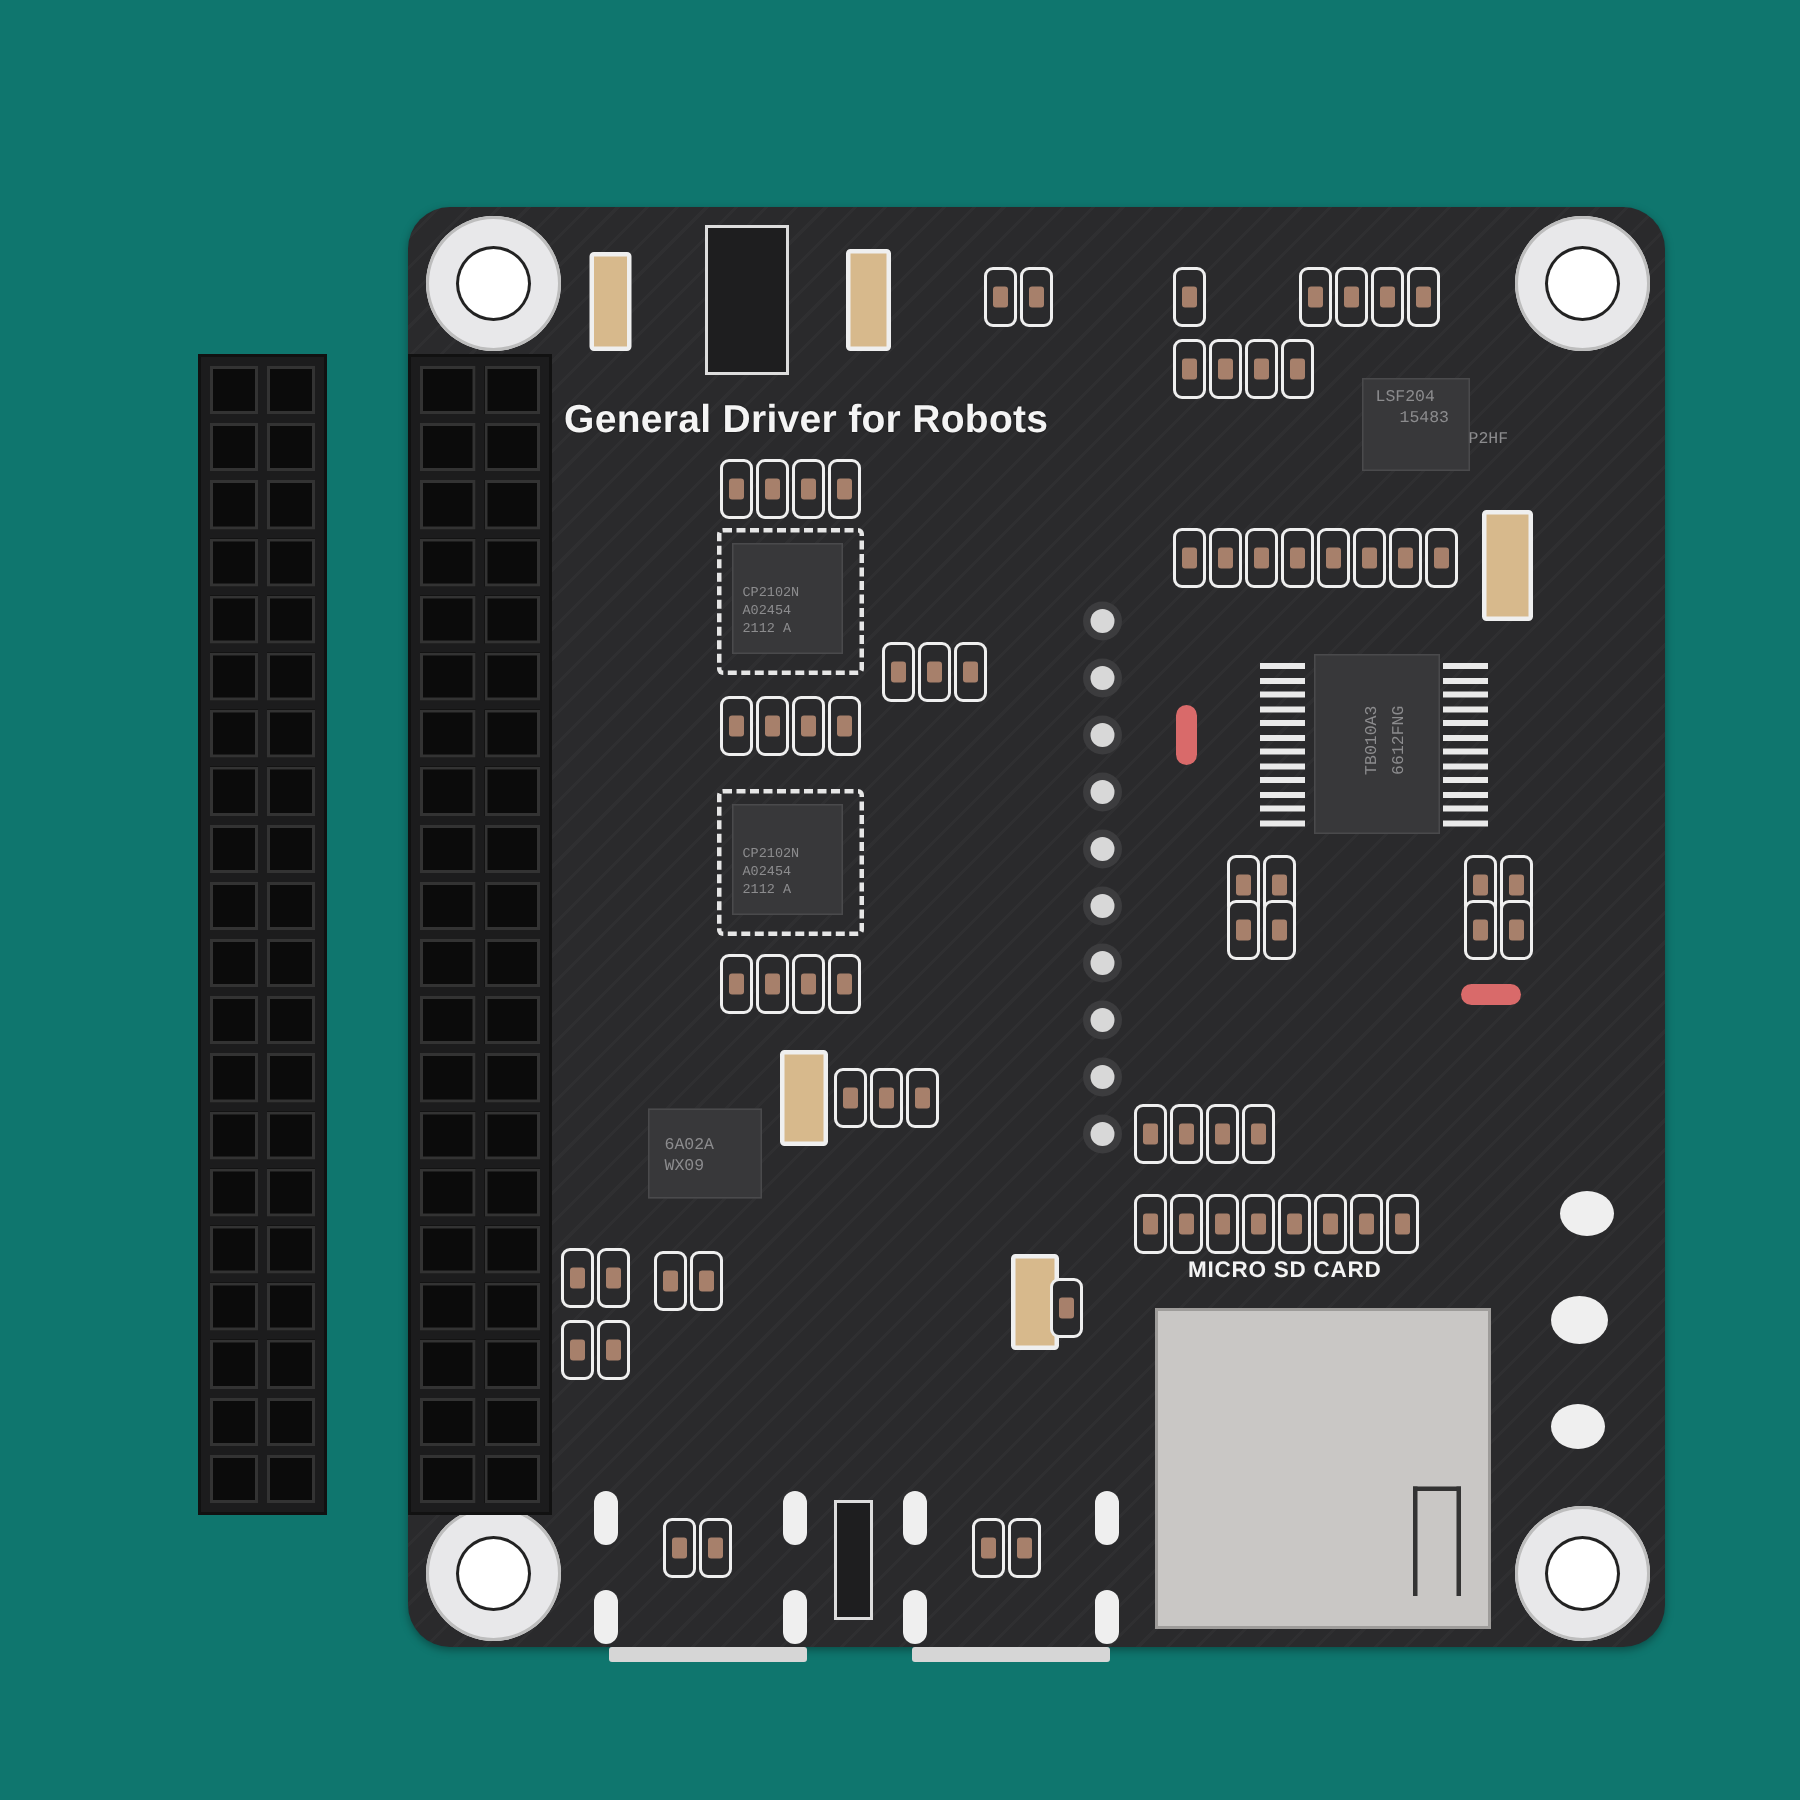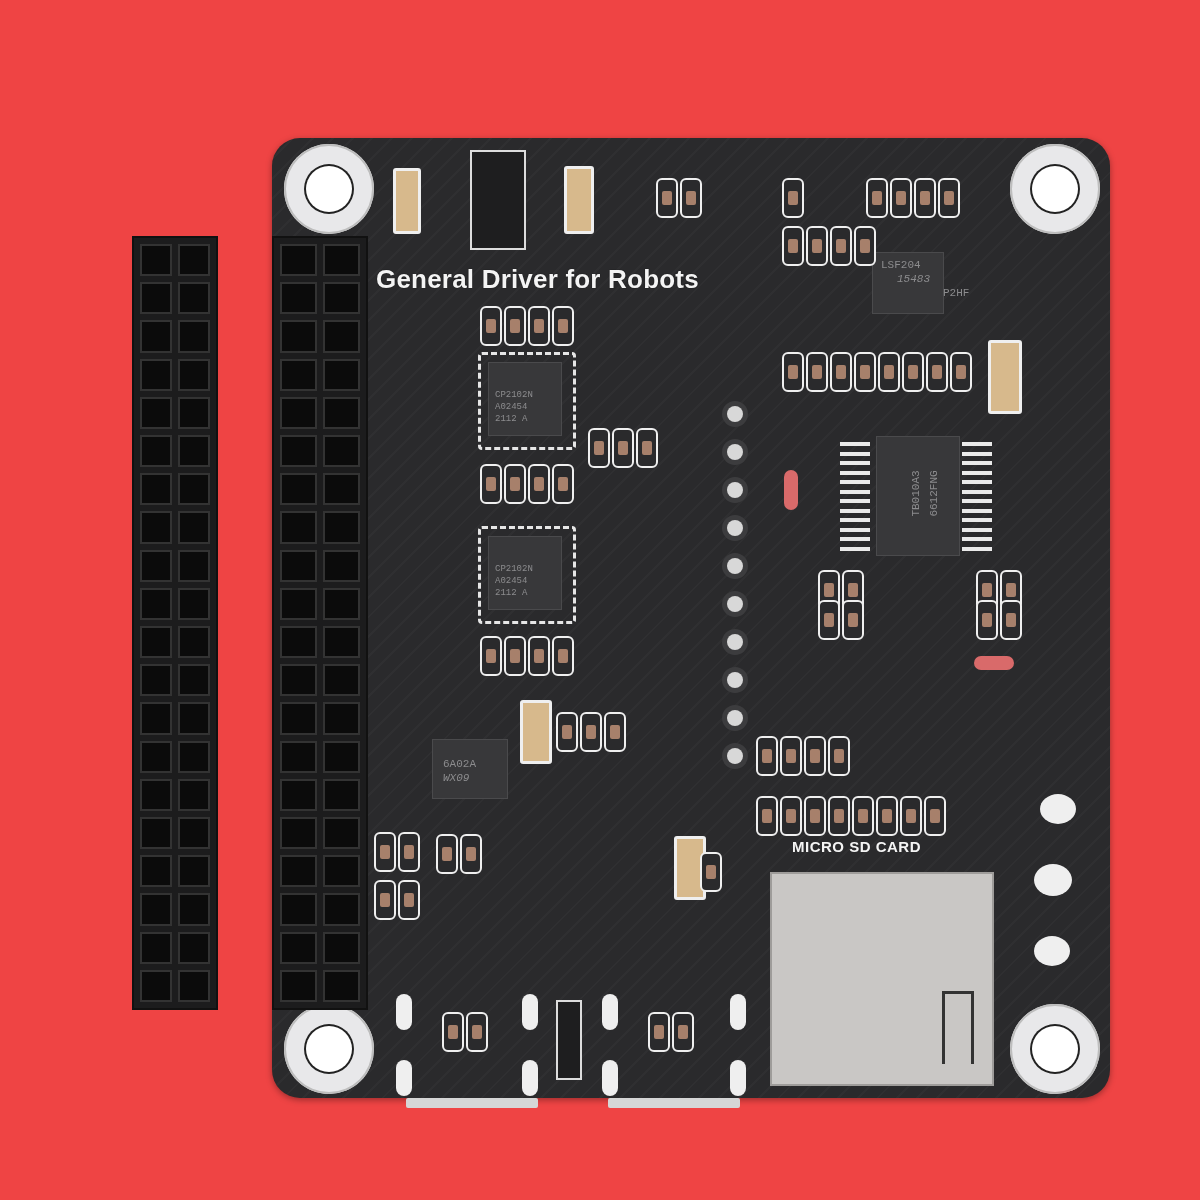--- a/index.html
+++ b/index.html
@@ -1,17 +1,17 @@
 <!DOCTYPE html>
 <html><head>
 <meta charset="utf-8">
 <style>
   html,body{margin:0;padding:0;background:#ffffff;}
   body{width:1200px;height:1200px;position:relative;overflow:hidden;font-family:"Liberation Sans",sans-serif;}
-  .photo{position:absolute;left:0;top:0;width:1200px;height:1200px;background:#ef4444;}
+  .photo{position:absolute;left:0;top:0;width:1200px;height:1200px;background:#0f766e;}
   .board{position:absolute;left:272px;top:138px;width:838px;height:960px;background:#2a2a2c;border-radius:28px;box-shadow:0 2px 6px rgba(0,0,0,0.35);}
   .board::before{content:"";position:absolute;inset:0;border-radius:28px;background:
     repeating-linear-gradient(135deg, rgba(255,255,255,0.025) 0 2px, transparent 2px 14px);}
   .mount-hole{position:absolute;width:90px;height:90px;border-radius:50%;background:#e8e8ea;box-shadow:inset 0 0 0 2px #bdbdbd;}
   .mount-hole::after{content:"";position:absolute;left:22px;top:22px;width:46px;height:46px;border-radius:50%;background:#ffffff;box-shadow:0 0 0 2px #222;}
   .header{position:absolute;background:#1c1c1d;border:2px solid #111;}
   .header-grid{position:absolute;inset:6px;display:grid;grid-template-columns:1fr 1fr;gap:6px;}
   .pin{background:#0b0b0b;box-shadow:inset 0 0 0 2px #333;}
   .title{position:absolute;left:376px;top:264px;color:#f4f4f4;font-weight:bold;font-size:26px;letter-spacing:0.2px;text-shadow:0 0 1px #000;}
   .sd-label{position:absolute;left:792px;top:838px;color:#f4f4f4;font-weight:bold;font-size:15px;letter-spacing:0.5px;}
@@ -155,42 +155,42 @@
       <div class="tssop-leg" style="left: 840px; top: 518px; width: 30px;"></div>
       <div class="tssop-leg" style="left: 962px; top: 518px; width: 30px;"></div>
       <div class="tssop-leg" style="left: 840px; top: 527.5px; width: 30px;"></div>
       <div class="tssop-leg" style="left: 962px; top: 527.5px; width: 30px;"></div>
       <div class="tssop-leg" style="left: 840px; top: 537px; width: 30px;"></div>
       <div class="tssop-leg" style="left: 962px; top: 537px; width: 30px;"></div>
       <div class="tssop-leg" style="left: 840px; top: 546.5px; width: 30px;"></div>
       <div class="tssop-leg" style="left: 962px; top: 546.5px; width: 30px;"></div>
     </div>
 
-  <div class="chip" style="left:872px;top:252px;width:70px;height:60px;text-align:right;">
+  <div class="chip" style="left:908px;top:252px;width:70px;height:60px;text-align:right;">
     <div class="chip-text" style="left:8px;top:6px;">LSF204</div>
-    <div class="chip-text" style="left:24px;top:20px;font-style:italic;">15483</div>
+    <div class="chip-text" style="left:24px;top:20px;">15483</div>
     <div class="chip-text" style="left:24px;top:34px;margin-left:46px;">P2HF</div>
   </div>
 
   <div class="qfn-pins" style="left:478px;top:352px;width:92px;height:92px;"></div>
   <div class="chip" style="left:488px;top:362px;width:72px;height:72px;">
     <div class="chip-text" style="left:6px;top:26px;font-size:9px;">CP2102N</div>
     <div class="chip-text" style="left:6px;top:38px;font-size:9px;">A02454</div>
     <div class="chip-text" style="left:6px;top:50px;font-size:9px;">2112 A</div>
   </div>
   <div class="qfn-pins" style="left:478px;top:526px;width:92px;height:92px;"></div>
   <div class="chip" style="left:488px;top:536px;width:72px;height:72px;">
     <div class="chip-text" style="left:6px;top:26px;font-size:9px;">CP2102N</div>
     <div class="chip-text" style="left:6px;top:38px;font-size:9px;">A02454</div>
     <div class="chip-text" style="left:6px;top:50px;font-size:9px;">2112 A</div>
   </div>
 
   <div class="chip" style="left:432px;top:739px;width:74px;height:58px;">
     <div class="chip-text" style="left:10px;top:18px;">6A02A</div>
-    <div class="chip-text" style="left:10px;top:32px;font-style:italic;">WX09</div>
+    <div class="chip-text" style="left:10px;top:32px;">WX09</div>
   </div>
 
   <div class="cap-tan" style="left:393px;top:168px;width:22px;height:60px;"></div>
   <div class="cap-tan" style="left:564px;top:166px;width:24px;height:62px;"></div>
   <div class="cap-tan" style="left:988px;top:340px;width:28px;height:68px;"></div>
   <div class="cap-tan" style="left:520px;top:700px;width:26px;height:58px;"></div>
   <div class="cap-tan" style="left:674px;top:836px;width:26px;height:58px;"></div>
 
   <div class="chip" style="left:470px;top:150px;width:52px;height:96px;background:#1e1e1f;border:2px solid #ddd;"></div>
 

